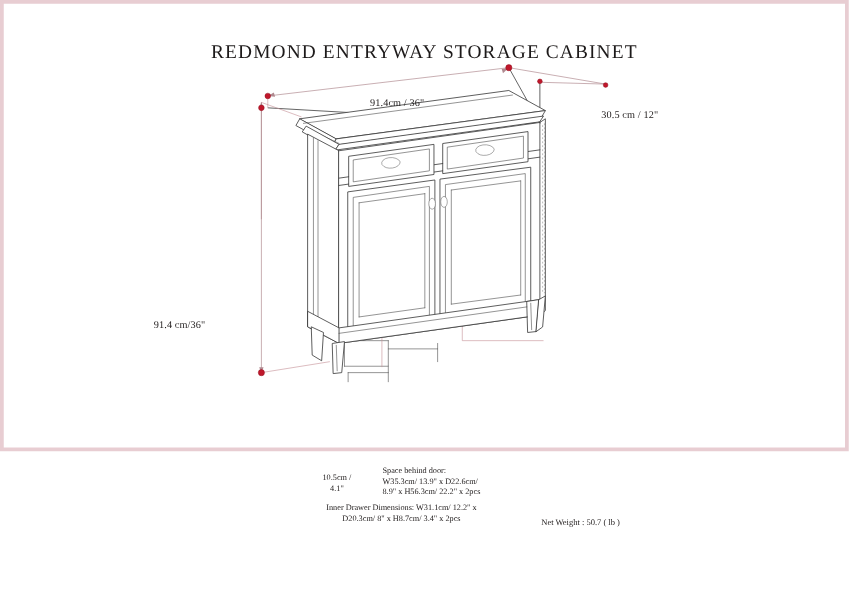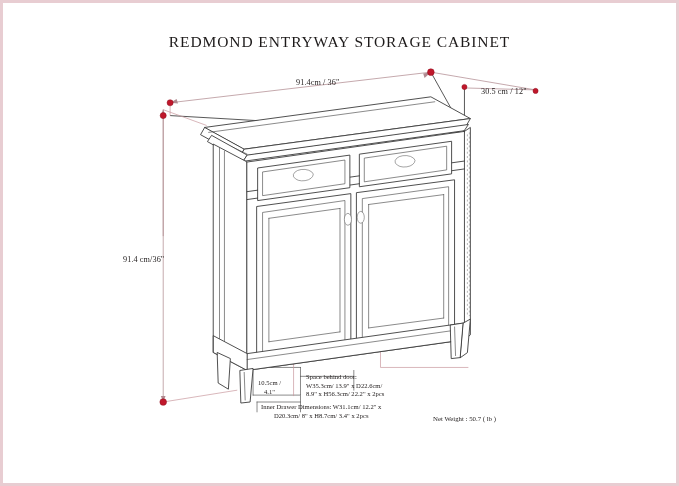--- a/index.html
+++ b/index.html
@@ -11,21 +11,21 @@
   body {
     width: 679px;
     height: 486px;
     overflow: hidden;
     font-family: "Liberation Serif", "DejaVu Serif", serif;
     color: #221f1f;
   }
   #page {
     position: relative;
     width: 679px;
-    height: 486px;
+    height: 361px;
     background: #ffffff;
     box-sizing: border-box;
     border: 3px solid #e8cdd2;
   }
   #canvas {
     position: absolute;
     inset: 0;
     width: 100%;
     height: 100%;
   }

